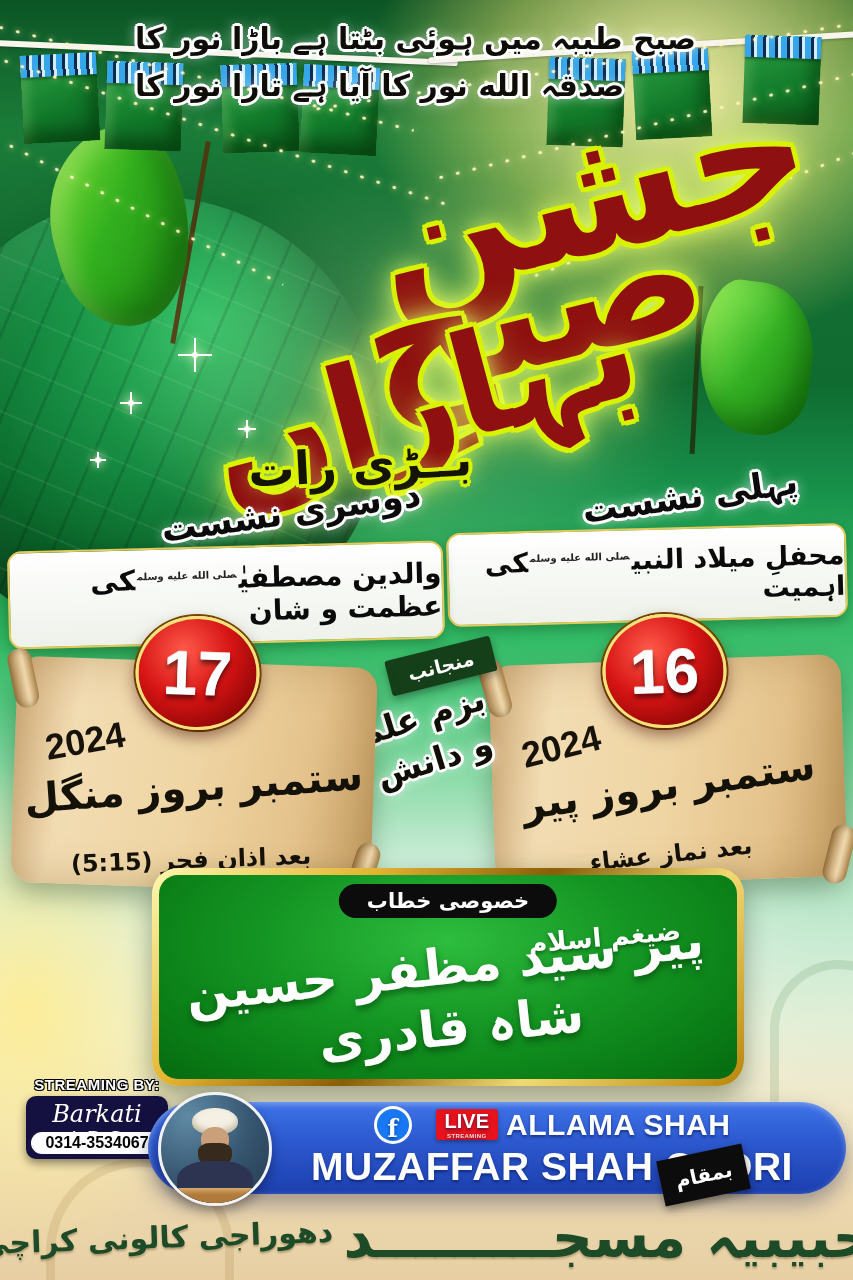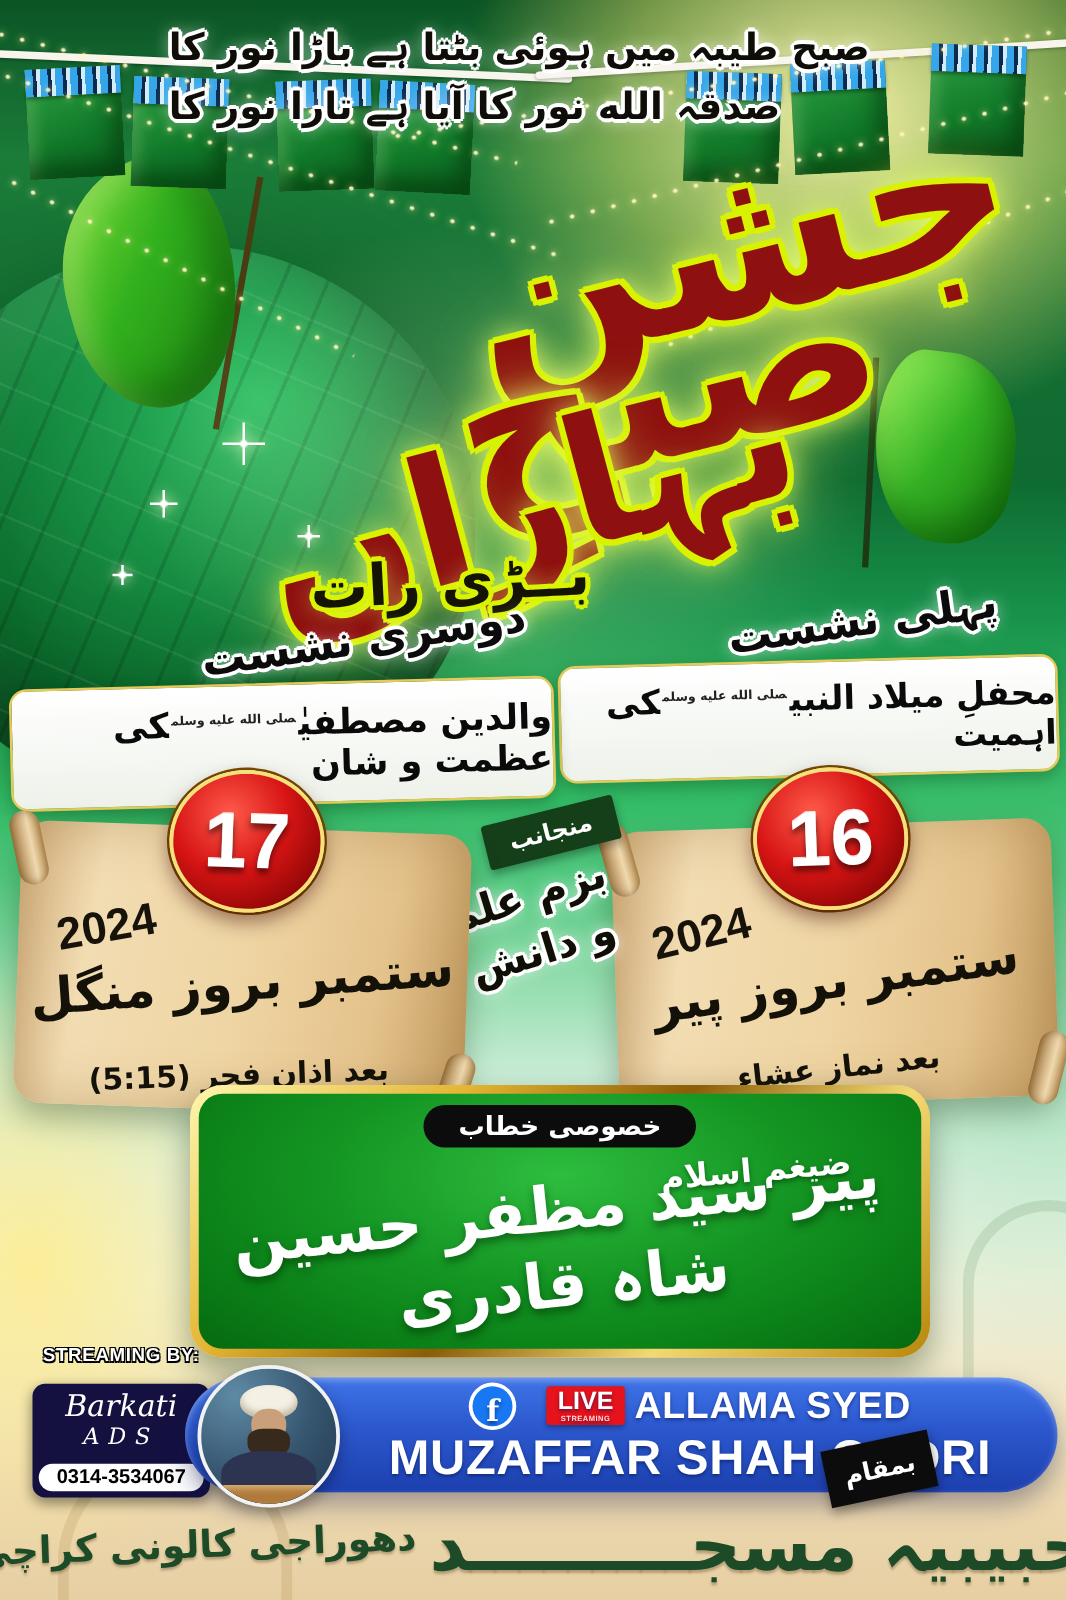--- a/index.html
+++ b/index.html
@@ -136,21 +136,21 @@
     transform:rotate(-5deg);direction:rtl;text-shadow:0 2px 4px rgba(0,40,0,.55);}
   .speaker-name{position:absolute;top:62px;left:10px;right:10px;text-align:center;color:#fff;
     font-size:50px;font-weight:bold;transform:rotate(-6deg);direction:rtl;line-height:1.22;
     text-shadow:0 4px 7px rgba(0,50,0,.55);}
 
   
   .designer{position:absolute;left:26px;top:1076px;width:142px;text-align:center;
     font-family:"Liberation Sans",sans-serif;}
   .designer-label{color:#fff;font-weight:bold;font-size:15px;letter-spacing:.5px;
     text-shadow:-1px -1px 0 #000,1px -1px 0 #000,-1px 1px 0 #000,1px 1px 0 #000;}
-  .designer-box{margin-top:14px;background:#141040;border-radius:10px;padding:5px 5px 38px;
+  .designer-box{margin-top:3px;background:#141040;border-radius:10px;padding:5px 5px 10px;
     position:relative;box-shadow:0 4px 10px rgba(0,0,0,.45);}
   .brand1{color:#fff;font-family:"DejaVu Serif",serif;font-style:italic;font-size:24px;line-height:1.1;}
   .brand2{color:#fff;font-family:"DejaVu Serif",serif;font-style:italic;font-size:18px;letter-spacing:7px;margin-top:1px;}
   .designer-phone{position:absolute;left:5px;right:5px;bottom:5px;background:#fff;border-radius:999px;
     font-weight:bold;font-size:16px;color:#000;padding:2px 0;}
 
   
   .livebar{position:absolute;left:148px;top:1102px;width:698px;height:92px;border-radius:46px;
     background:linear-gradient(180deg,#3f74e8 0%,#2d5ad0 40%,#1c3fae 100%);
     box-shadow:0 10px 20px rgba(20,30,80,.35), inset 0 2px 6px rgba(255,255,255,.35);}
@@ -306,21 +306,21 @@
     </div>
     <div class="lb-content">
       <div class="lb-row1">
         <span class="fb-icon">
           <span class="fb-disc">f</span>
         </span>
         <span class="live-badge">
           <span>LIVE</span>
           <span class="streaming">STREAMING</span>
         </span>
-        <span class="lb-line1">ALLAMA SYED</span>
+        <span class="lb-line1">ALLAMA SHAH</span>
       </div>
       <div class="lb-line2">MUZAFFAR SHAH QADRI</div>
     </div>
   </div>
 
   <div class="venue-tag">بمقام</div>
   <div class="venue-line">
     <span class="venue-masjid">حبیبیہ مسجـــــــــد</span>
     <span class="venue-address">دھوراجی کالونی کراچی</span>
   </div>

